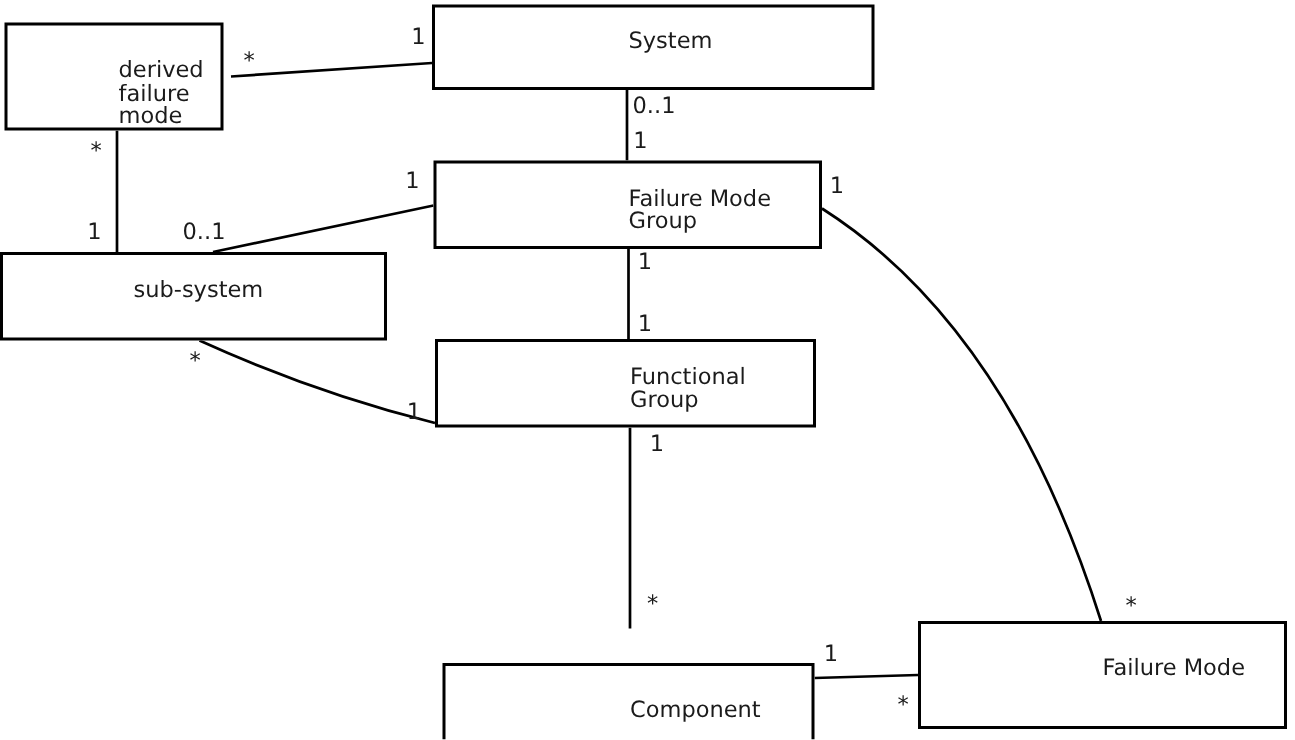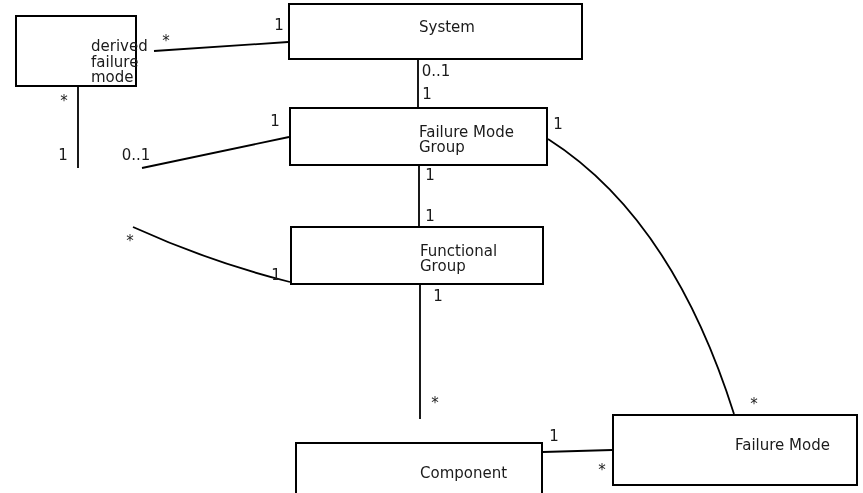--- a/index.html
+++ b/index.html
@@ -59,35 +59,38 @@
     <path d="M78 87 L78 168"></path>
     <path d="M418 59 L418 107"></path>
     <path d="M289 137 L142 168"></path>
     <path d="M133 227 Q210 262 290 282"></path>
     <path d="M419 166 L419 226"></path>
     <path d="M420 285 L420 419"></path>
     <path d="M543 452 L612 450"></path>
     <path d="M548 139 Q672 218 734 414"></path>
   </svg>
 
-  <div class="node" style="left:15px;top:15px;width:122px;height:72px">
+  <div class="node" style="left:3px;top:15px;width:146px;height:72px">
     <div class="nlabel" style="left:74px">derived
 failure
 mode</div>
   </div>
 
   <div class="node" style="left:288px;top:3px;width:295px;height:57px">
     <div class="nlabel" style="left:129px">System</div>
   </div>
 
   <div class="node" style="left:289px;top:107px;width:259px;height:59px">
     <div class="nlabel" style="left:128px">Failure Mode
 Group</div>
   </div>
 
+  <div class="node" style="left:0px;top:168px;width:258px;height:59px">
+    <div class="nlabel" style="left:87px">sub-system</div>
+  </div>
 
   <div class="node" style="left:290px;top:226px;width:254px;height:59px">
     <div class="nlabel" style="left:128px">Functional
 Group</div>
   </div>
 
   <div class="node" style="left:295px;top:442px;width:248px;height:71px">
     <div class="nlabel" style="left:123px">Component</div>
   </div>
 

